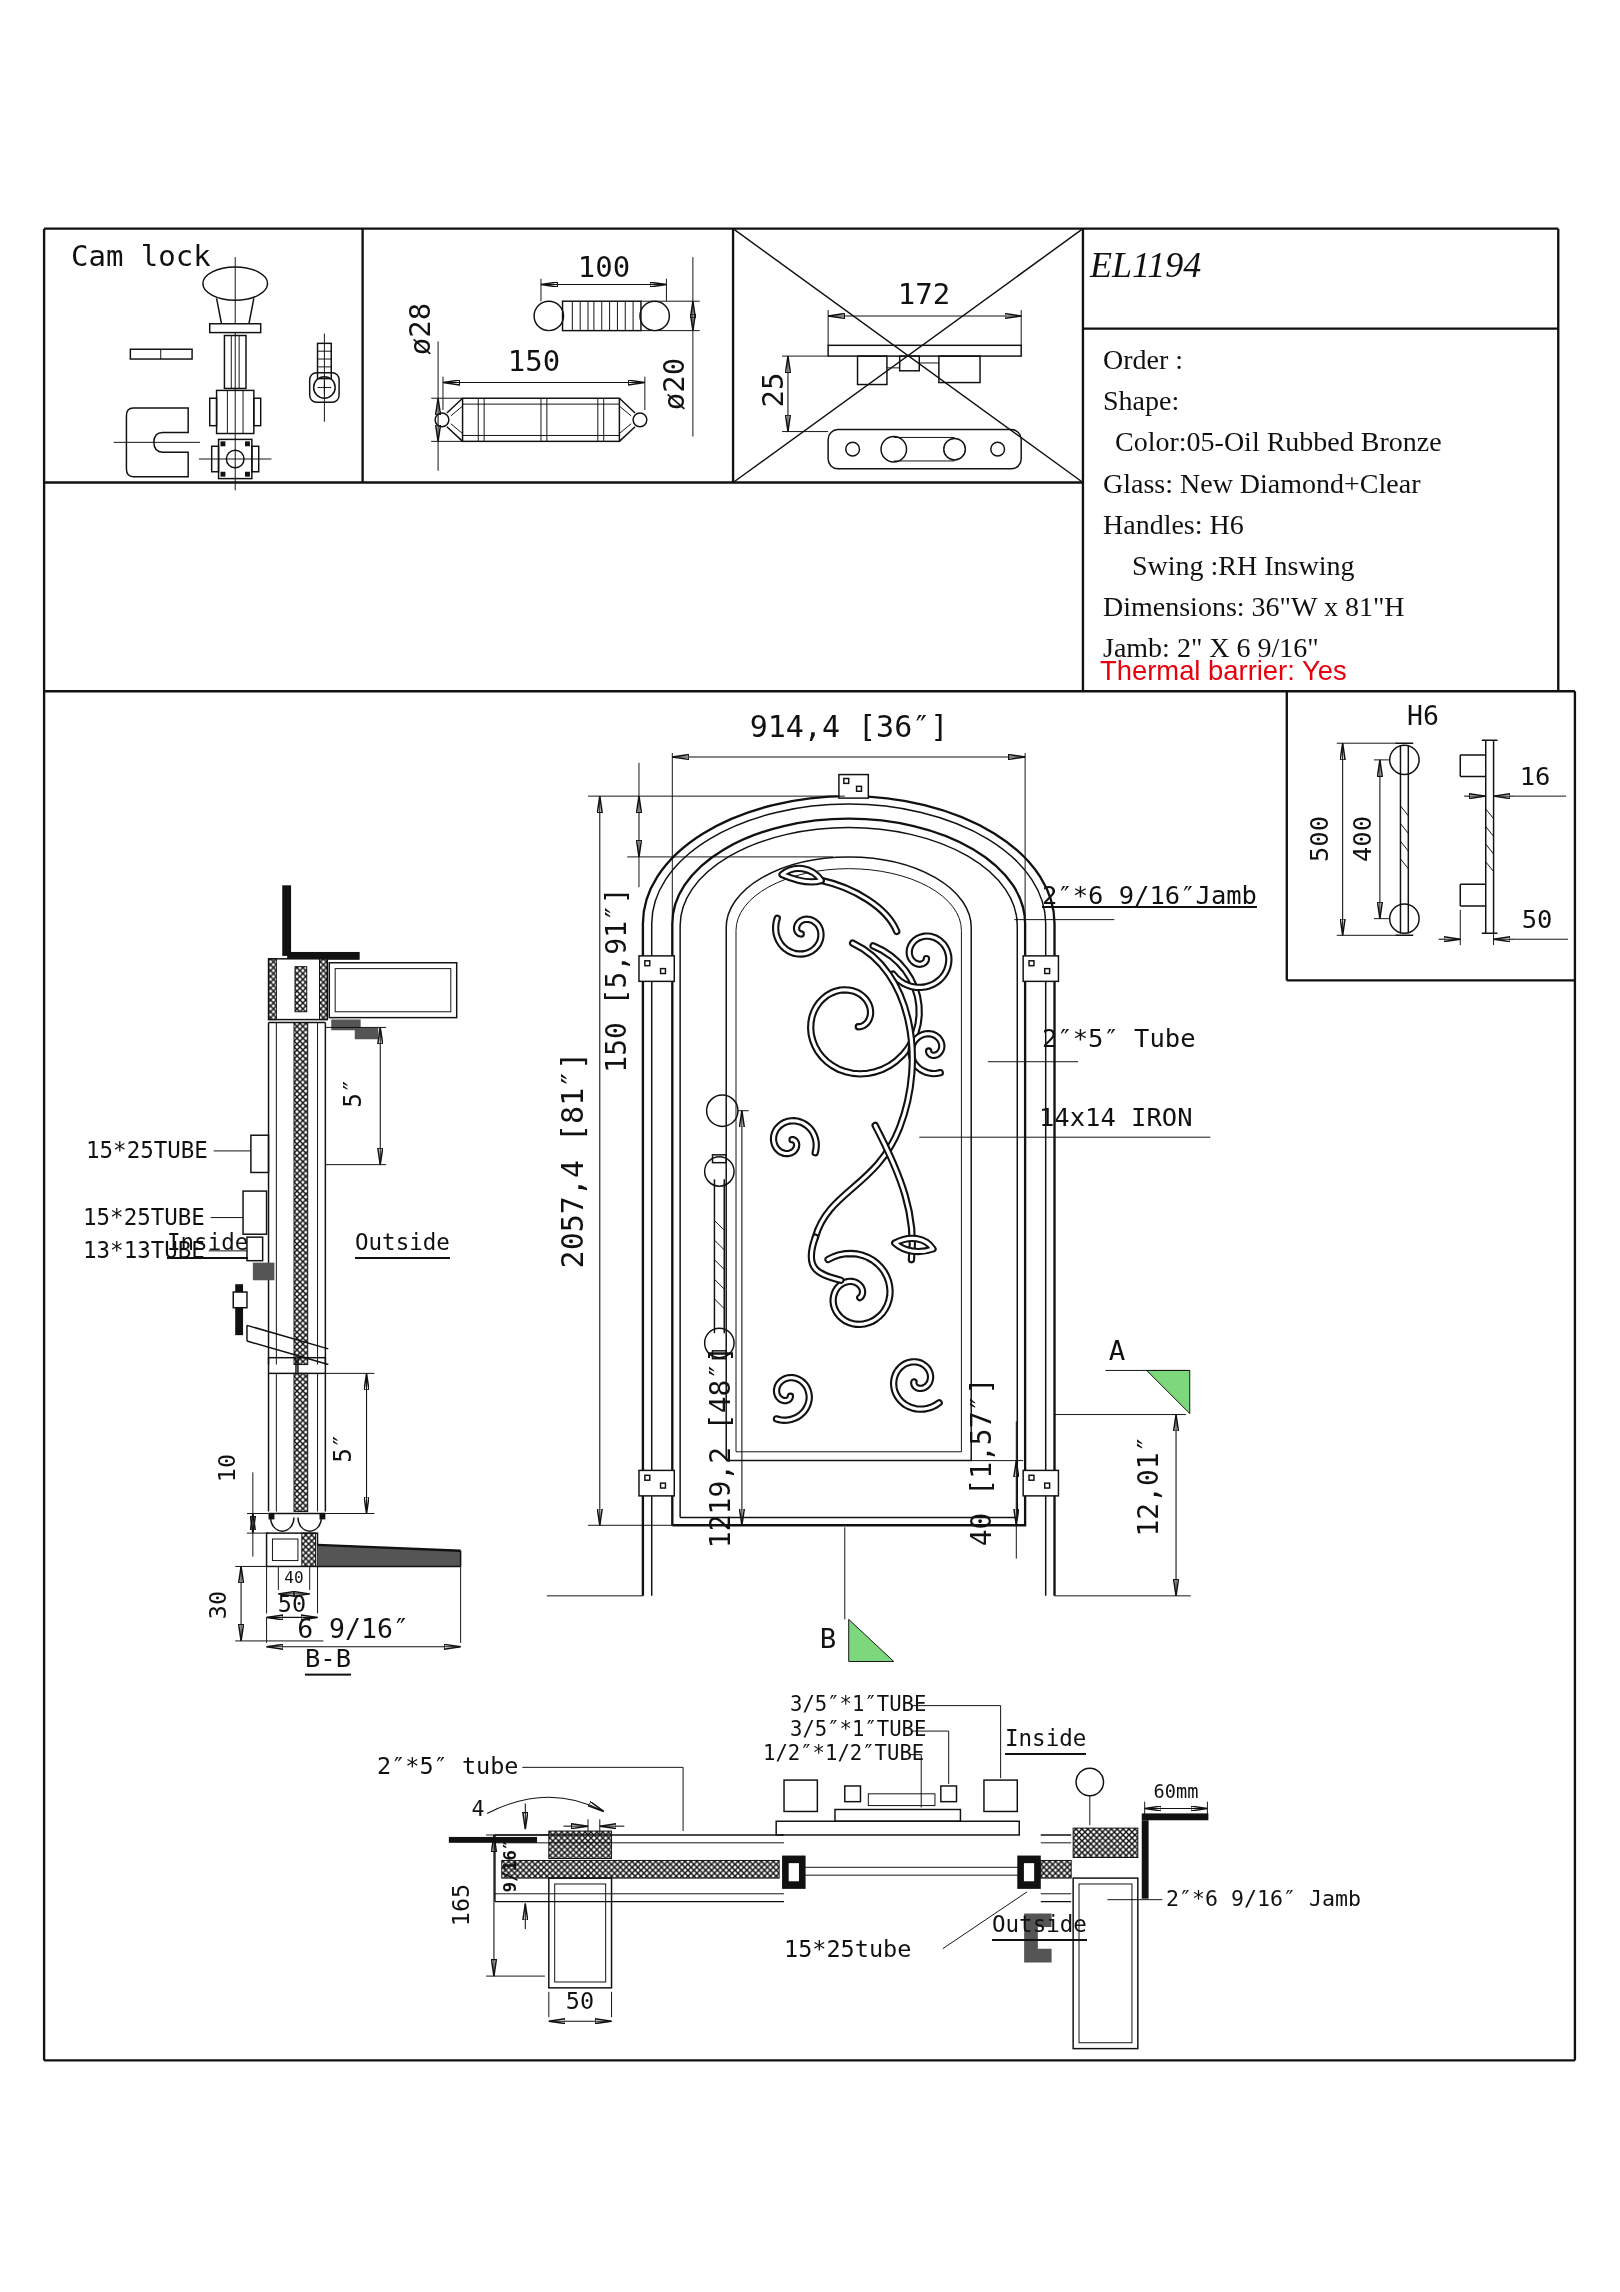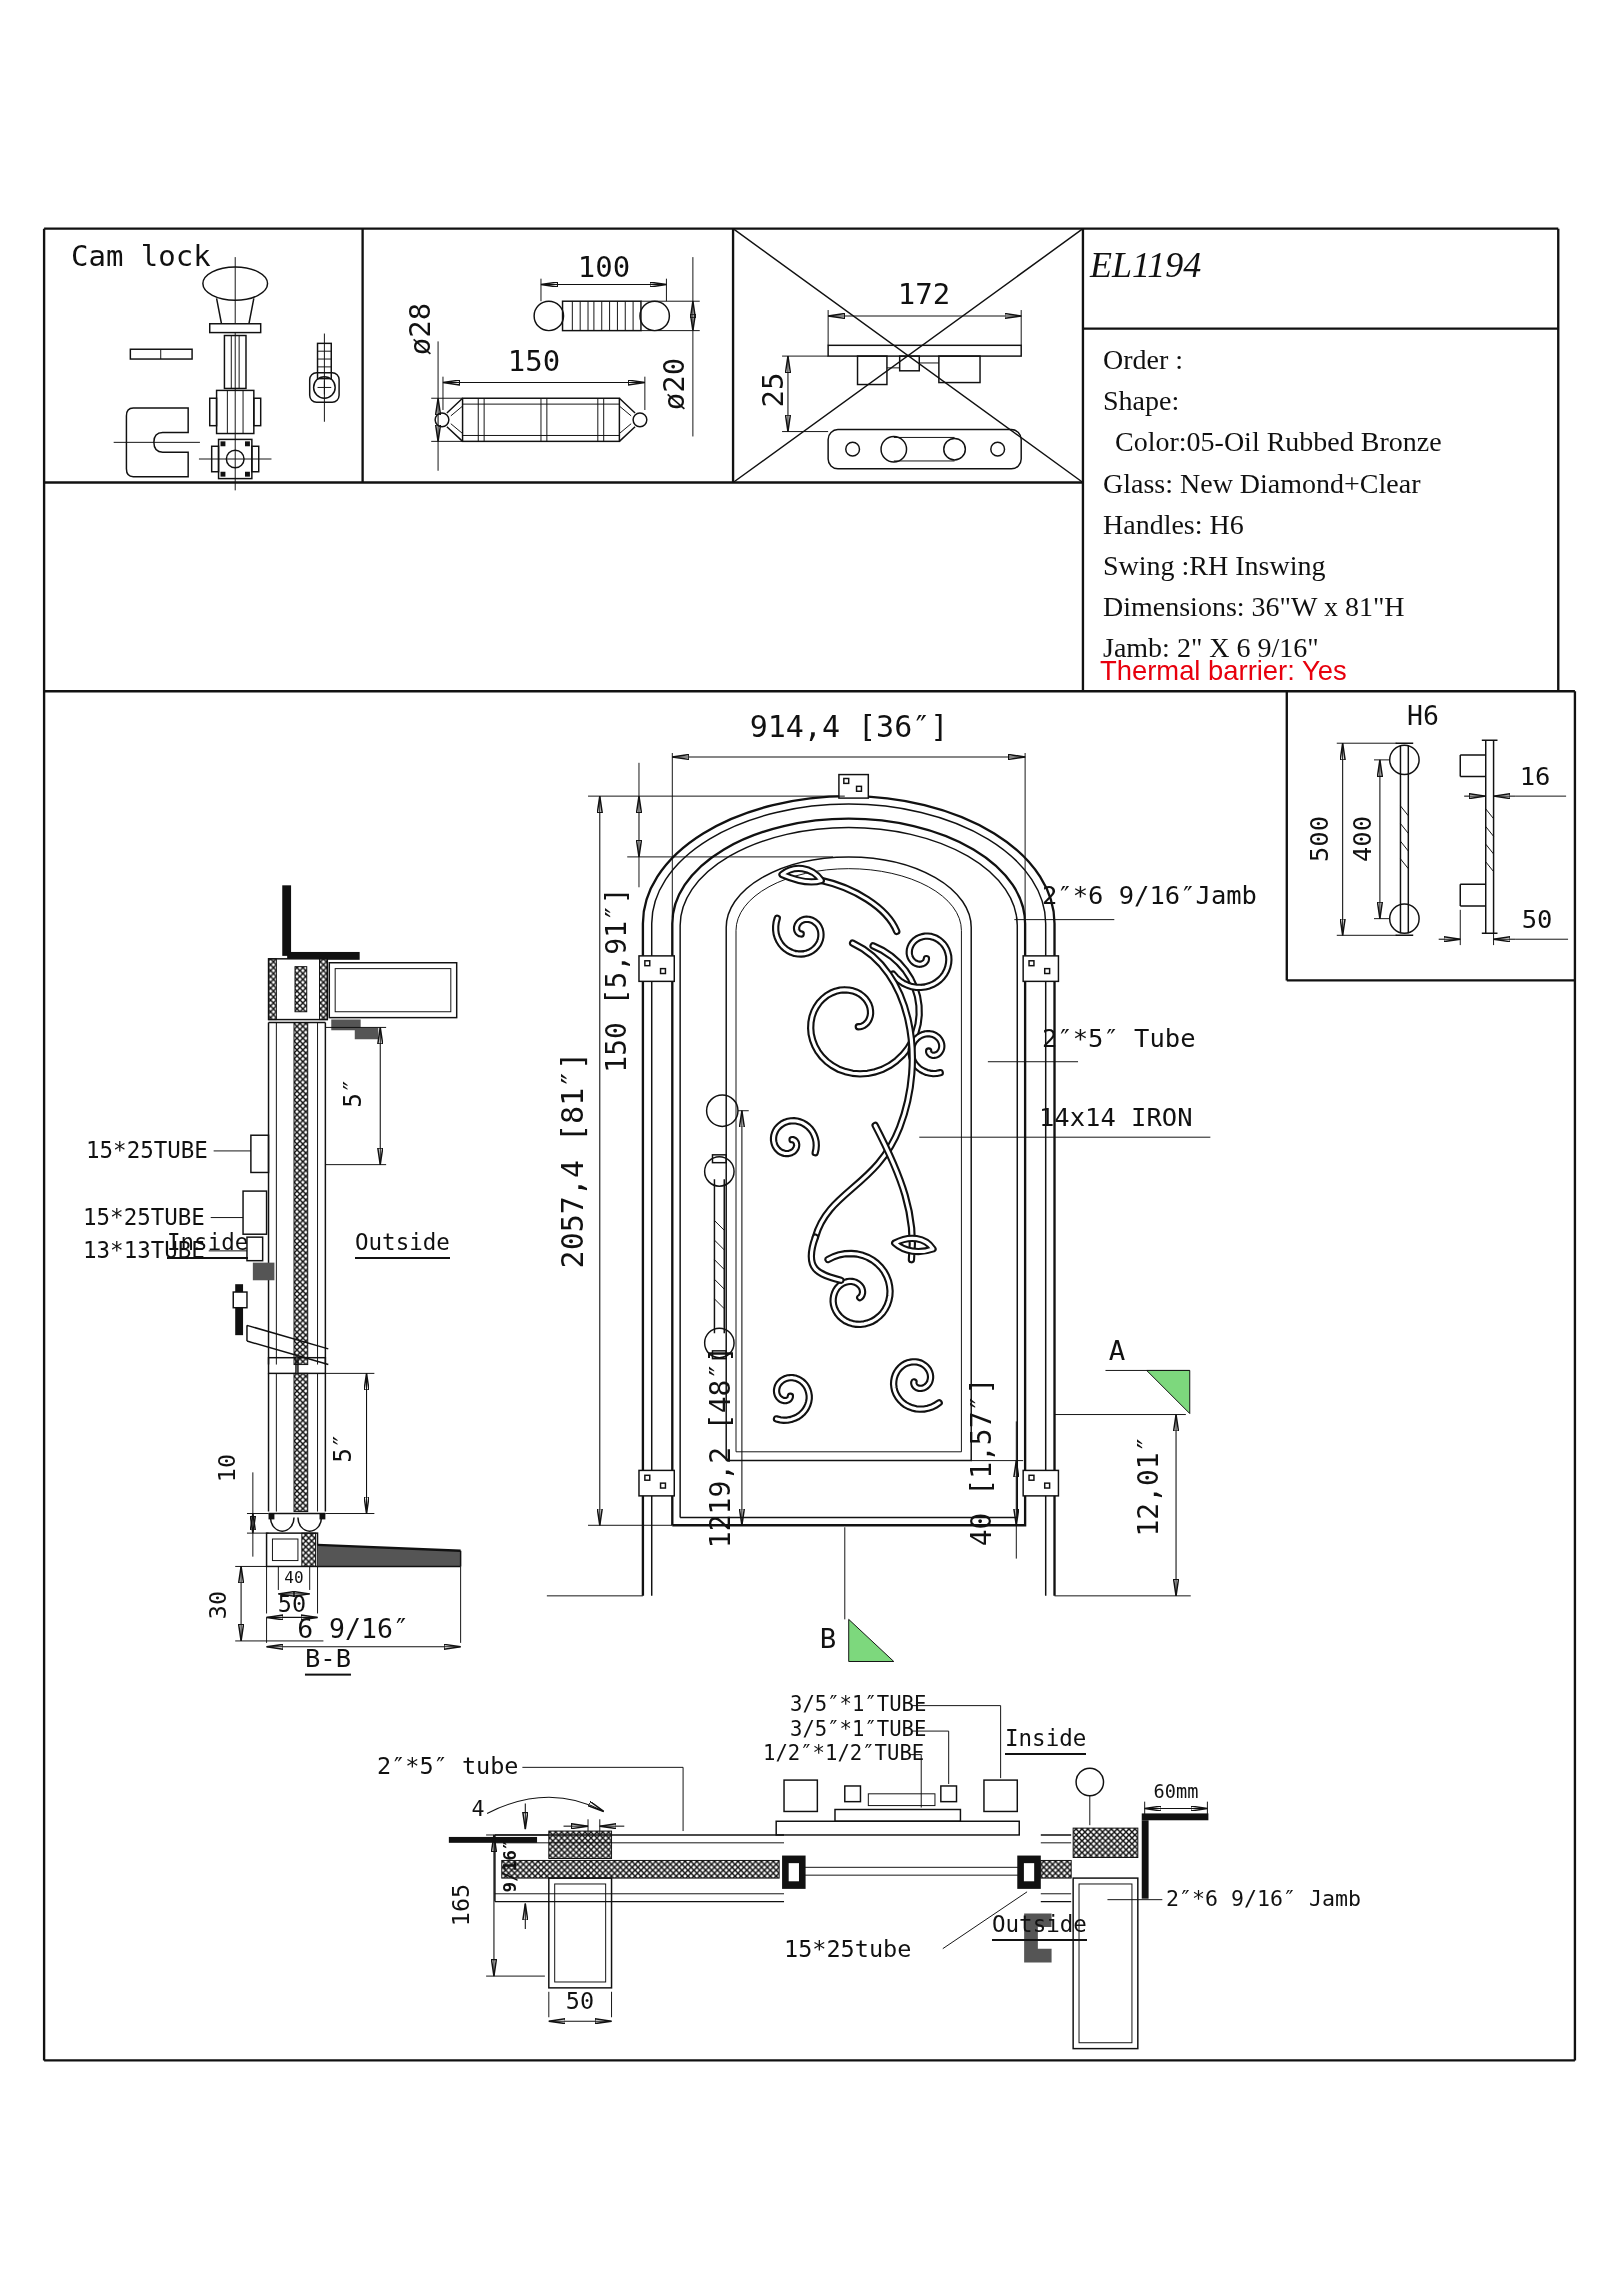--- a/index.html
+++ b/index.html
@@ -340,40 +340,40 @@
     <path class="dim" d="M497,1850 Q560,1818 616,1848" marker-end="url(#ar)"></path>
   </g>
 </svg>
 
 <div class="lbl serif" style="left:1090px;top:247px;font-size:36px;font-style:italic;">EL1194</div>
 <div class="lbl serif" style="left:1103px;top:345px;font-size:28px;">Order :</div>
 <div class="lbl serif" style="left:1103px;top:386px;font-size:28px;">Shape:</div>
 <div class="lbl serif" style="left:1103px;top:427px;font-size:28px;margin-left:12px;">Color:05-Oil Rubbed Bronze</div>
 <div class="lbl serif" style="left:1103px;top:469px;font-size:28px;">Glass:  New Diamond+Clear</div>
 <div class="lbl serif" style="left:1103px;top:510px;font-size:28px;">Handles: H6</div>
-<div class="lbl serif" style="left:1103px;top:551px;font-size:28px;">Swing :RH Inswing</div>
+<div class="lbl serif" style="left:1132px;top:551px;font-size:28px;">Swing :RH Inswing</div>
 <div class="lbl serif" style="left:1103px;top:592px;font-size:28px;">Dimensions: 36"W x 81"H</div>
 <div class="lbl serif" style="left:1103px;top:633px;font-size:28px;">Jamb: 2" X 6 9/16"</div>
 <div class="lbl red" style="left:1100px;top:657px;font-size:27.4px;">Thermal barrier: Yes</div>
 
 <div class="lbl" style="left:71px;top:241px;font-size:29px;">Cam lock</div>
 <div class="lbl ctr" style="left:604px;top:267px;font-size:29px;">100</div>
 <div class="lbl ctr" style="left:534px;top:361px;font-size:29px;">150</div>
 <div class="lbl rot" style="left:674px;top:384px;font-size:29px;">ø20</div>
 <div class="lbl rot" style="left:420px;top:329px;font-size:29px;">ø28</div>
 <div class="lbl ctr" style="left:924px;top:294px;font-size:29px;">172</div>
 <div class="lbl rot" style="left:773px;top:390px;font-size:29px;">25</div>
 
 <div class="lbl ctr" style="left:849px;top:727px;font-size:30px;">914,4 [36″]</div>
 <div class="lbl rot" style="left:573px;top:1160px;font-size:30px;">2057,4 [81″]</div>
 <div class="lbl rot" style="left:617px;top:980px;font-size:28px;">150 [5,91″]</div>
 <div class="lbl rot" style="left:721px;top:1447px;font-size:28px;">1219,2 [48″]</div>
 <div class="lbl rot" style="left:982px;top:1462px;font-size:28px;">40 [1,57″]</div>
 <div class="lbl rot" style="left:1149px;top:1486px;font-size:28px;">12,01″</div>
-<div class="lbl" style="left:1042px;top:882px;font-size:25.5px;">2″*6 9/16″Jamb</div>
+<div class="lbl" style="left:1042px;top:882px;font-size:25.5px;text-decoration:underline;">2″*6 9/16″Jamb</div>
 <div class="lbl" style="left:1042px;top:1025px;font-size:25.5px;">2″*5″  Tube</div>
 <div class="lbl" style="left:1039px;top:1104px;font-size:25.5px;">14x14 IRON</div>
 <div class="lbl ctr" style="left:1117px;top:1351px;font-size:27.4px;">A</div>
 <div class="lbl ctr" style="left:828px;top:1639px;font-size:27.4px;">B</div>
 
 <div class="lbl ctr" style="left:1423px;top:716px;font-size:26.5px;font-weight:normal;">H6</div>
 <div class="lbl rot" style="left:1319px;top:839px;font-size:25.5px;">500</div>
 <div class="lbl rot" style="left:1362px;top:839px;font-size:25.5px;">400</div>
 <div class="lbl ctr" style="left:1535px;top:776px;font-size:25.5px;">16</div>
 <div class="lbl ctr" style="left:1537px;top:919px;font-size:25.5px;">50</div>

